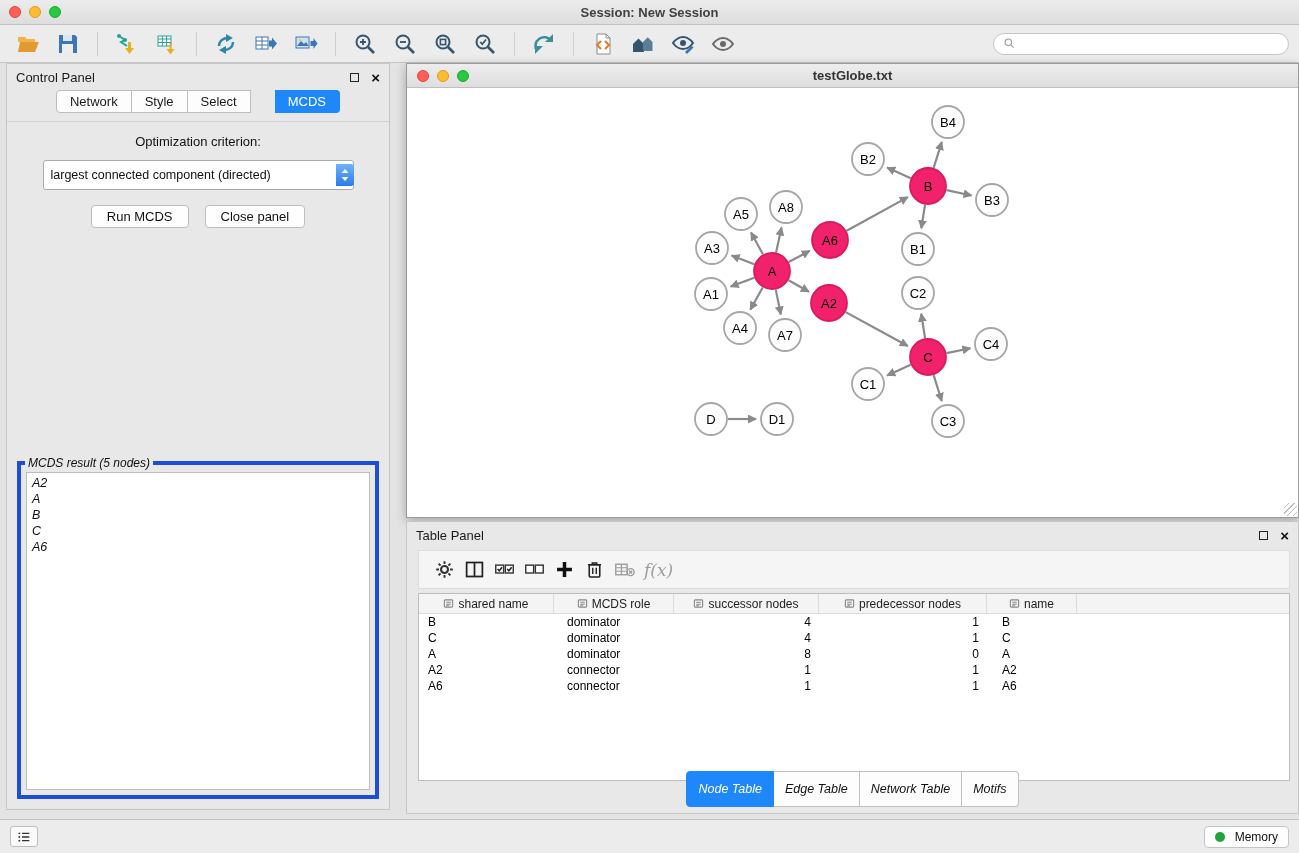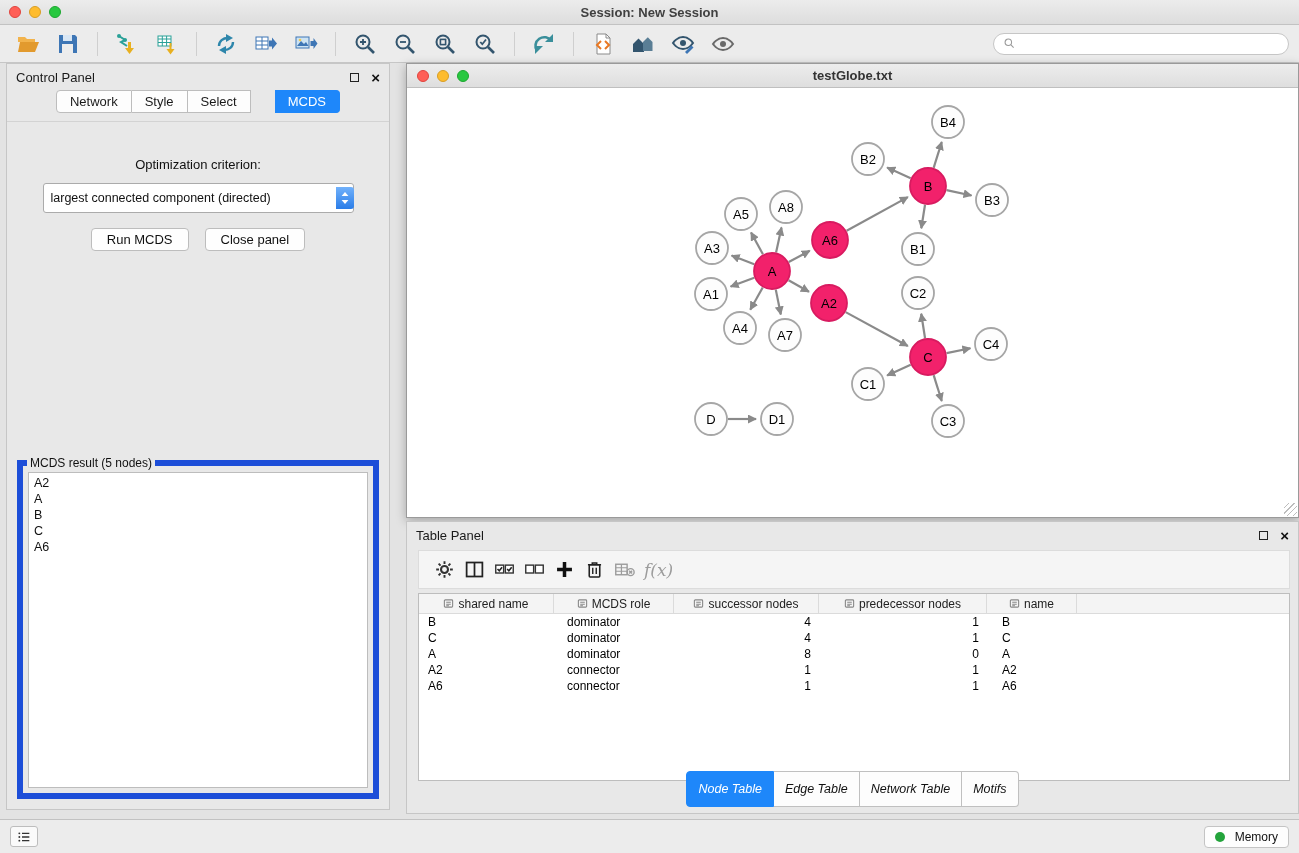--- a/index.html
+++ b/index.html
@@ -54,42 +54,43 @@
   .float-icon { width:9px; height:9px; border:1.5px solid #222; display:inline-block; }
   .close-x { font-size:15px; font-weight:bold; color:#111; line-height:1; }
   .cp-tabs { display:flex; justify-content:center; padding-bottom:8px; border-bottom:1px solid #D3D3D3; }
   .tab {
     font-size:13px; padding:3px 13px; background:#FDFDFD;
     border:1px solid #BDBDBD; border-left:none; color:#1A1A1A;
   }
   .tab:first-of-type { border-left:1px solid #BDBDBD; border-radius:4px 0 0 4px; }
   .tab:last-of-type  { border-radius:0 4px 4px 0;margin-left:24px; }
   .tab.active { background:#1E87FA; border-color:#1E87FA; color:#FFF; }
-  .cp-content { text-align:center; margin-top:35px; }
+  .cp-content { text-align:center; margin-top:12px; }
   .opt-label { font-size:13px; color:#111; }
   .dropdown {
     margin:11px auto 0; width:311px; height:30px;
     background:#FFF; border:1px solid #ABABAB; border-radius:3px;
     display:flex; align-items:center;
   }
   .dd-text { flex:1; font-size:12.5px; text-align:left; padding-left:7px; color:#111; white-space:nowrap; overflow:hidden; }
   .dd-stepper {
     width:18px; height:22px; margin:-1px -1px -1px 0;
     background:linear-gradient(#71B1FB,#2A7DE8);
     border-radius:0 3px 3px 0;
     display:flex; align-items:center; justify-content:center;
   }
   .cp-buttons { margin-top:15px; display:flex; justify-content:center; gap:16px; }
   .btn {
     font-size:13px; padding:3px 15px; background:#FEFEFE;
     border:1px solid #BDBDBD; border-radius:4px; color:#111;
   }
   fieldset.result-box {
     position:absolute; left:10px; right:10px; top:392px; bottom:10px;
-    border:6px solid #1d4ed8;
+    border:4px solid #1d4ed8;
+    font-style:italic;
   }
   fieldset.result-box legend { font-size:12px; color:#111; padding:0 3px; margin-left:4px; }
   .result-list {
     position:absolute; left:5px; right:5px; top:2px; bottom:5px;
     background:#FFF; border:1px solid #BDBDBD;
     font-size:12.5px; color:#111; text-align:left;
     padding:2px 5px; overflow:auto; line-height:16px;
   }
 
   

